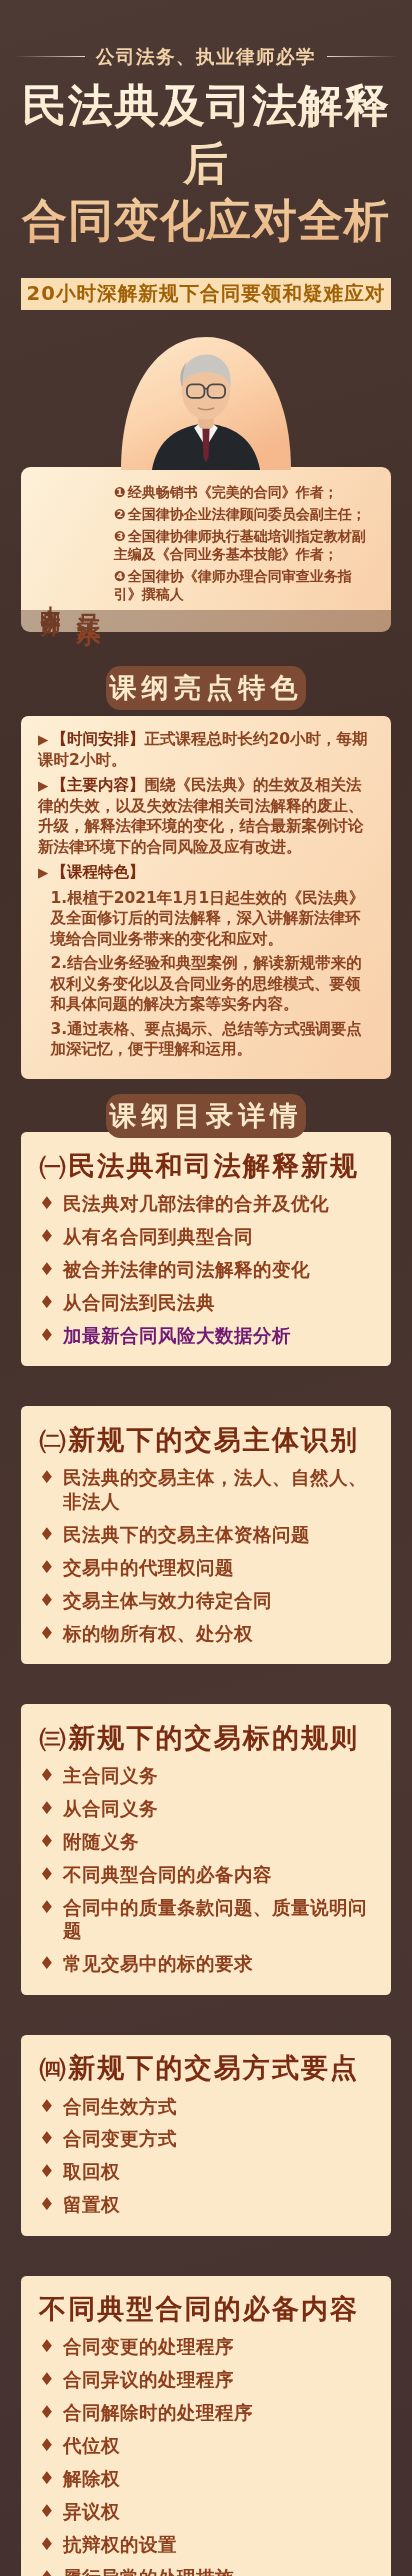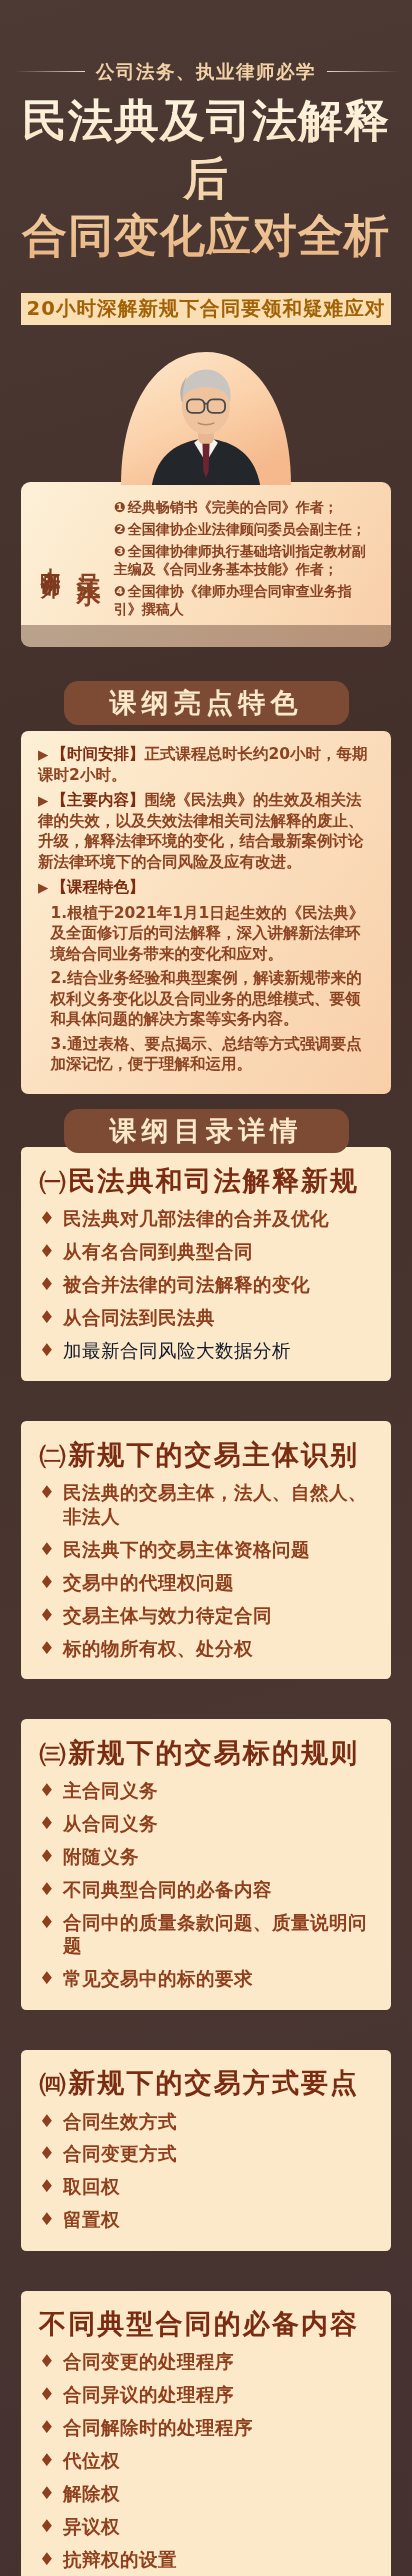--- a/index.html
+++ b/index.html
@@ -3,65 +3,65 @@
 <meta charset="utf-8">
 <style>
   html,body{margin:0;padding:0;background:#2e211e;}
   *{box-sizing:border-box;}
   .page{
     position:relative;width:412px;height:3679px;overflow:hidden;margin:0 auto;
     background:linear-gradient(165deg,#4d3a34 0%,#43302b 22%,#4b3631 48%,#443130 72%,#3e2d2a 100%);
     font-family:"DejaVu Sans","Liberation Sans",sans-serif;
   }
   
-  .badge-row{padding-top:59px;display:flex;align-items:center;justify-content:center;gap:11.3px;}
+  .badge-row{padding-top:44px;display:flex;align-items:center;justify-content:center;gap:11.3px;}
   .badge-line{width:71px;height:1.5px;background:linear-gradient(to right,rgba(232,217,200,0),#e8d9c8);}
   .badge-line.r{transform:scaleX(-1);}
   .badge-text{font-size:18.5px;font-weight:700;color:#f2d2a6;letter-spacing:1.5px;}
   
   .main-title{margin-top:8.2px;text-align:center;font-weight:900;font-size:45px;line-height:1.28;letter-spacing:1px;
     background:linear-gradient(180deg,#fdf2dc 10%,#f5d7ad 55%,#e8b27f 100%);
     -webkit-background-clip:text;background-clip:text;color:transparent;}
   
   .subtitle-bar{margin:28px 20.6px 0;height:32px;background:#fbdfb4;display:flex;align-items:center;justify-content:center;}
   .subtitle-bar span{font-size:19.6px;font-weight:800;color:#a16207;letter-spacing:1px;}
   
   .portrait{position:relative;z-index:2;width:170px;height:133px;margin:27px auto -3.1px;}
   
   .speaker-card{position:relative;margin:0 20.6px;border-radius:9.3px;
     background:linear-gradient(120deg,#fdf1d8 0%,#fbdfbd 55%,#f8cea8 100%);
-    padding:15.5px 13.4px 25px 15.5px;display:flex;align-items:center;}
+    padding:15.5px 13.4px 25px 15.5px;display:flex;align-items:flex-end;}
   .card-band{position:absolute;left:0;right:0;bottom:0;height:21.6px;border-radius:0 0 9.3px 9.3px;
     background:rgba(92,61,51,0.42);}
   .v-text{writing-mode:vertical-lr;text-orientation:upright;letter-spacing:4.1px;}
   .speaker-role{font-size:19.6px;font-weight:900;color:#7d3a1e;margin:2.1px 3.1px 0 1px;}
   .speaker-name{font-size:24px;font-weight:900;color:#8a4222;margin:1px 9.3px 0 5.2px;}
   .speaker-creds{flex:1;padding-top:1px;}
   .cred-line{font-size:14px;font-weight:700;color:#8a4222;line-height:1.32;margin:0 0 3.1px 0;}
   .cred-num{margin-right:2.1px;}
   
-  .pill{position:relative;z-index:2;width:285px;height:44px;margin:34px auto 0;border-radius:14.4px;
+  .pill{position:relative;z-index:2;width:200px;height:44px;margin:34px auto 0;border-radius:14.4px;
     background:#7d4b34;display:flex;align-items:center;justify-content:center;text-align:right;}
   .pill span{font-size:27px;font-weight:900;color:#fbe9cb;letter-spacing:5.2px;}
   .pill.dir{margin-top:14.4px;}
   
   .hl-card{margin:6.2px 20.6px 0;border-radius:7.2px;padding:13.4px 17.5px 15.5px;
     background:linear-gradient(125deg,#fdf0d5 0%,#fbe0bf 45%,#f8cfa9 100%);}
   .hl-item{margin:0 0 5.2px 0;font-size:15.5px;line-height:1.32;color:#8d4423;font-weight:600;}
   .tri{color:#8d4423;font-size:13.4px;margin-right:3.1px;}
   .hl-label{font-weight:900;color:#7c2c10;}
   .hl-feature{margin:0 0 4.1px 0;font-size:15.5px;line-height:1.32;color:#8d4423;font-weight:600;padding-left:12.4px;}
   
   .dir-card{margin:40px 20.6px 0;border-radius:5.2px;background:#fce9c9;padding:15.5px 18.5px 18.5px;}
   .dir-card.first{margin-top:-5.2px;}
   .dir-heading{font-size:27px;font-weight:900;color:#7a2c12;letter-spacing:2.1px;line-height:1.3;}
   .bullet{display:flex;gap:8.2px;margin-top:9.3px;align-items:flex-start;}
   .diamond{flex:0 0 auto;font-size:17.5px;line-height:1.35;color:#8e3f1d;}
   .bullet-text{font-size:18.5px;font-weight:700;line-height:1.28;color:#8e3f1d;letter-spacing:0.5px;}
-  .bullet.is-bold .bullet-text{font-weight:400;color:#0f172a;}
+  .bullet.is-bold .bullet-text{font-weight:700;color:#701a75;}
 </style>
 </head>
 <body>
 
 <div class="page">
 
   <div class="badge-row">
     <div class="badge-line"></div>
     <div class="badge-text">公司法务、执业律师必学</div>
     <div class="badge-line r"></div>

